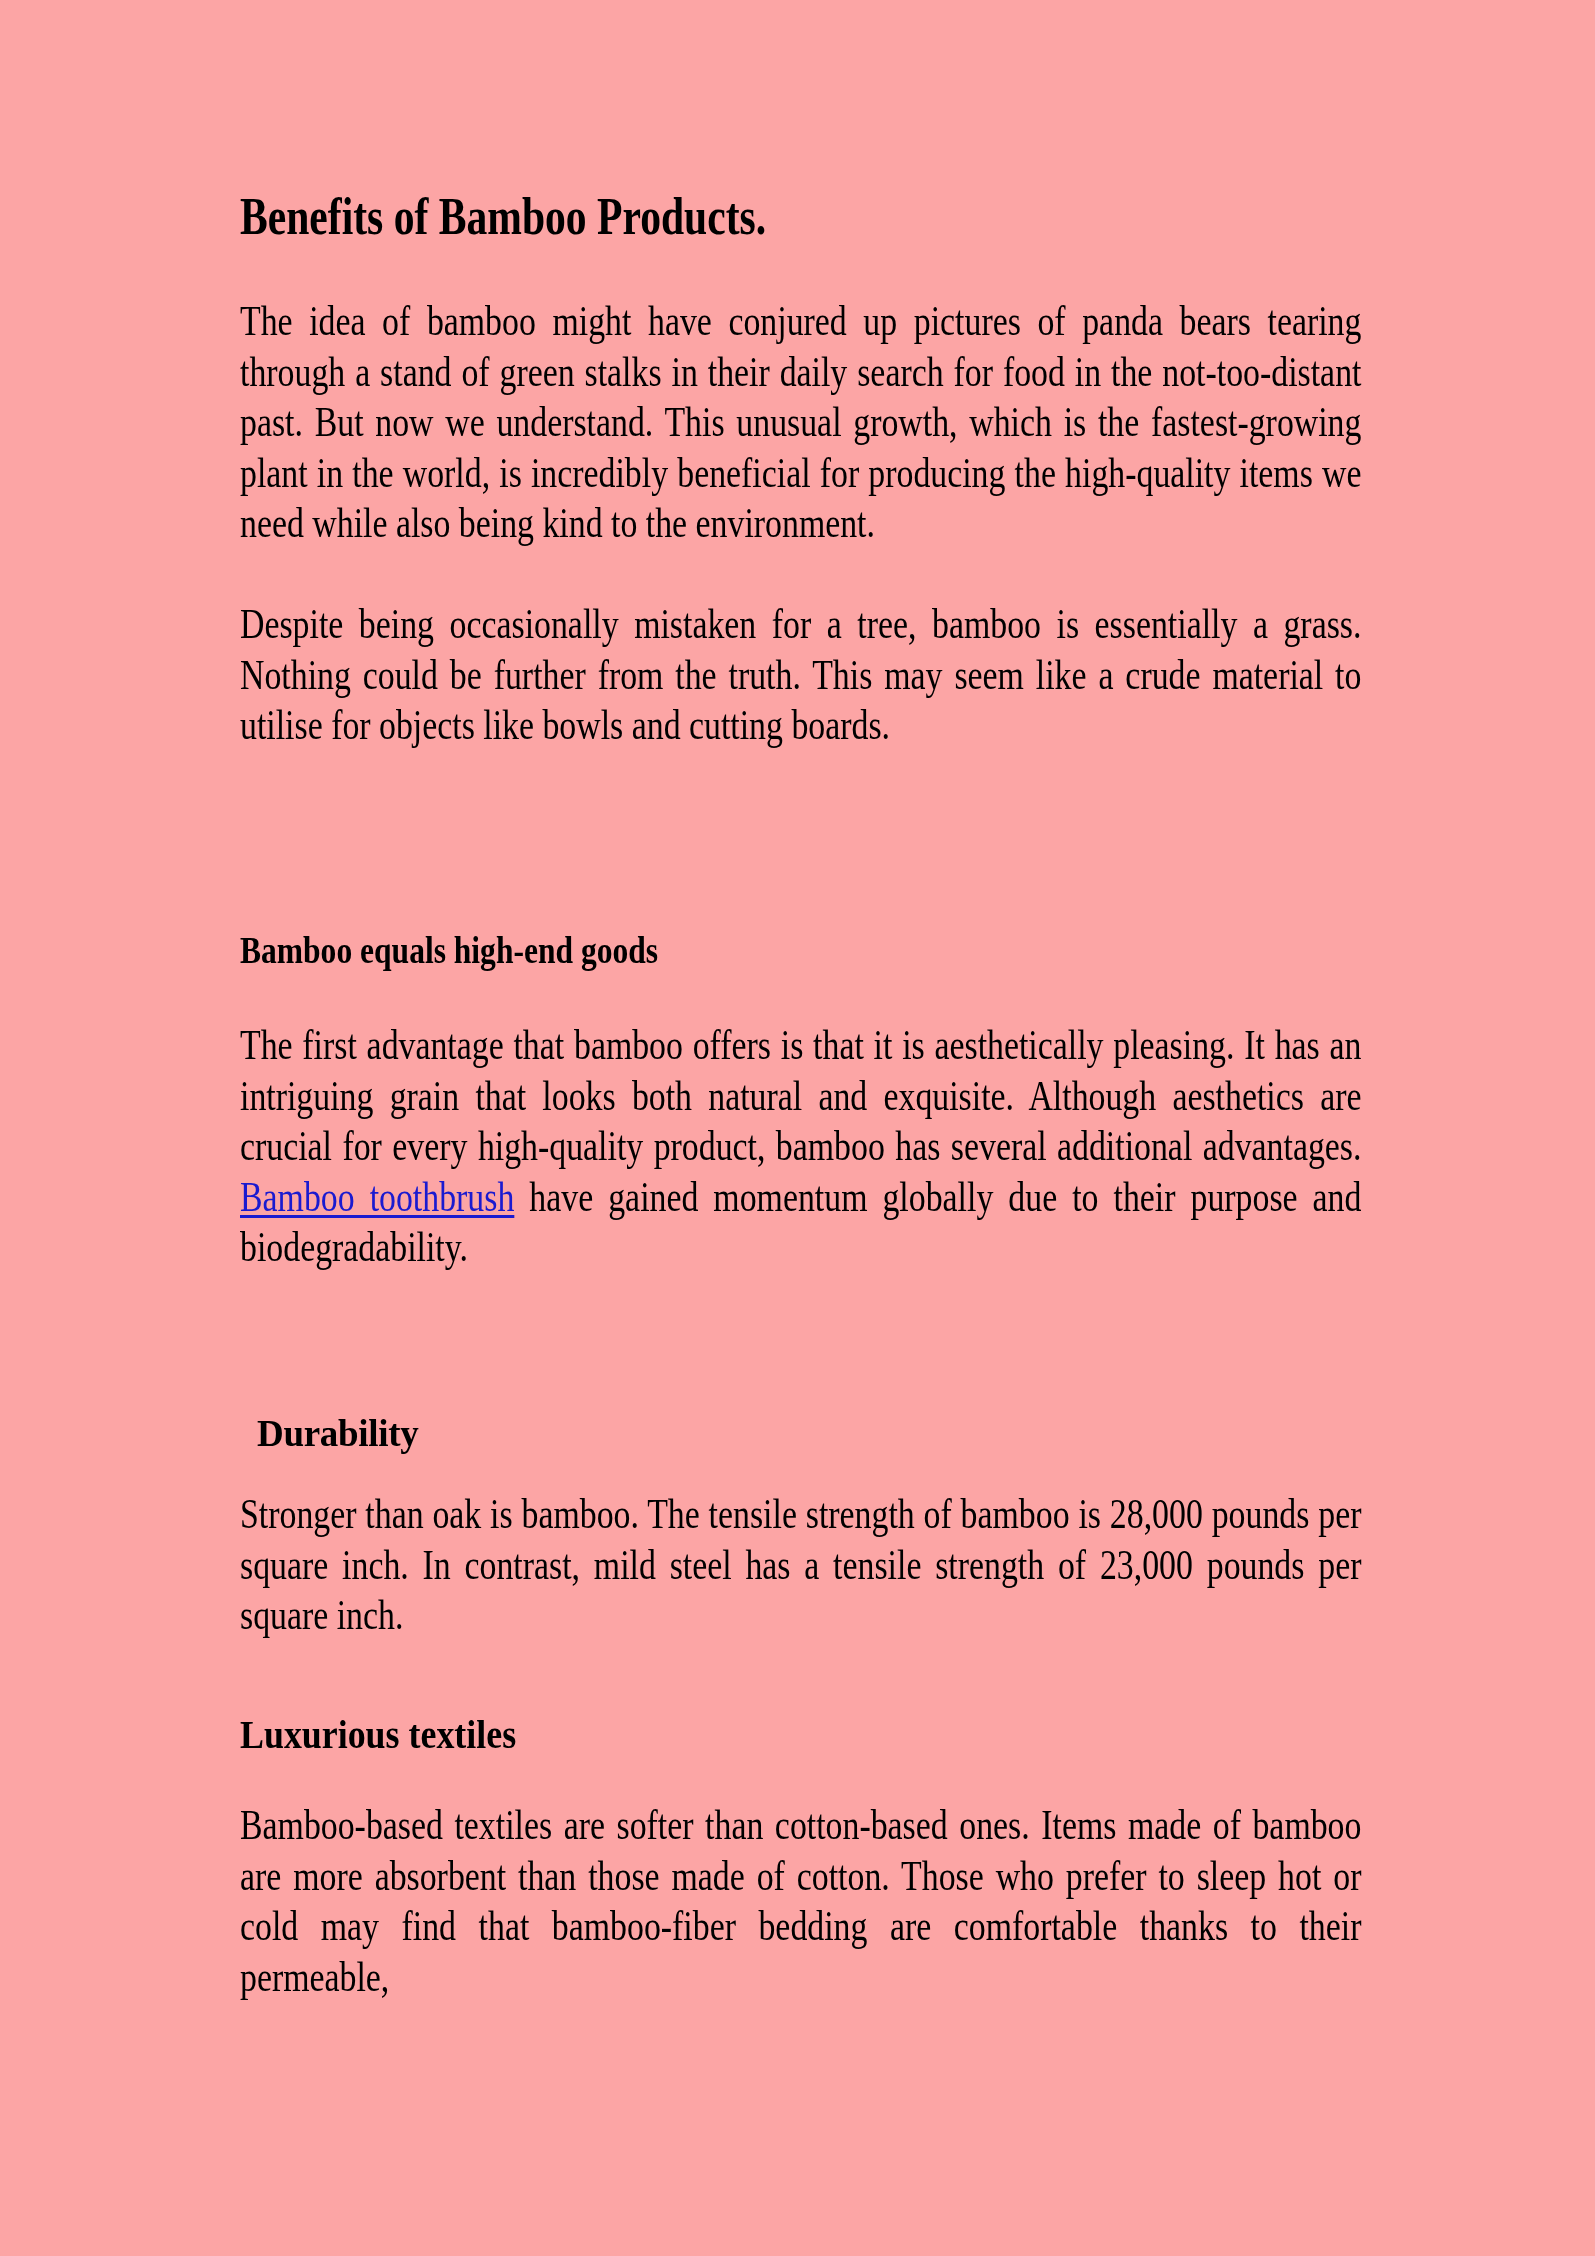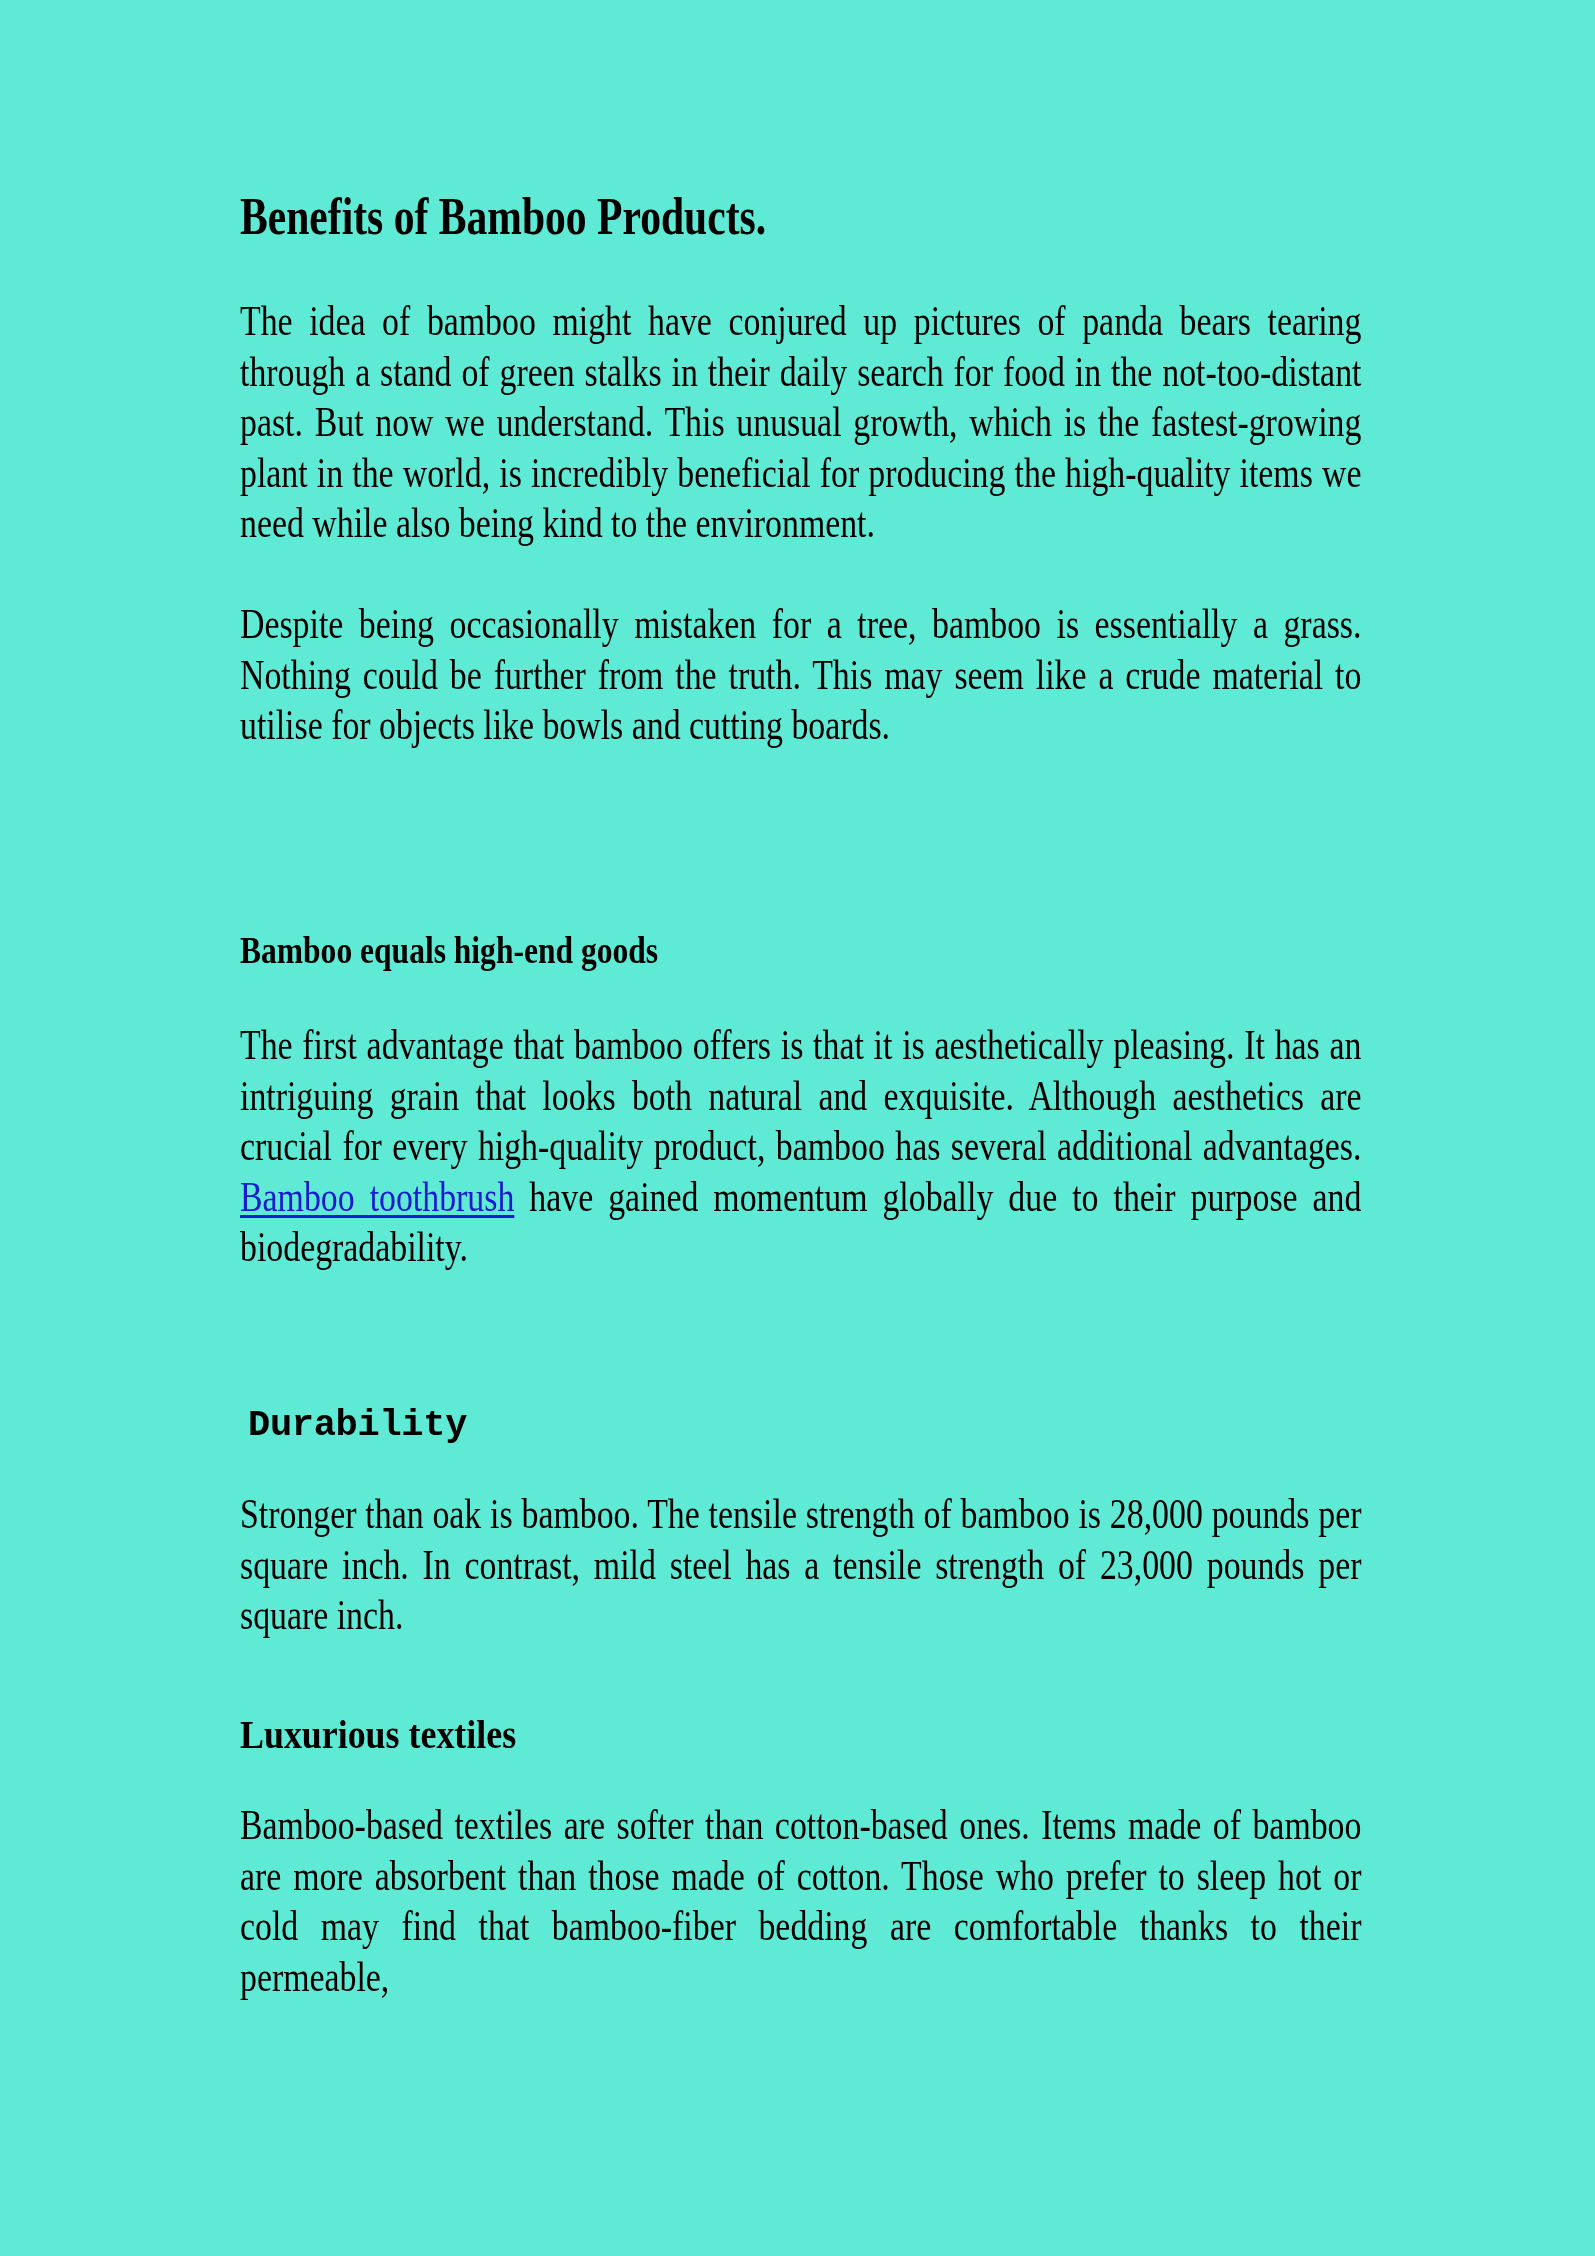--- a/index.html
+++ b/index.html
@@ -11,21 +11,21 @@
 
   body {
     font-family: "Liberation Serif", "DejaVu Serif", serif;
     color: #000000;
   }
 
   .page {
     position: relative;
     width: 1595px;
     height: 2256px;
-    background: #5eead4;
+    background: #fca5a5;
     overflow: hidden;
     box-sizing: border-box;
   }
 
   
   .content {
     position: absolute;
     left: 240px;
     top: 0;
     width: 1122px;
@@ -84,25 +84,25 @@
     font-size: 39px;
     line-height: 46px;
     margin: 0;
     padding: 0;
     white-space: nowrap;
     transform: scaleX(0.92);
     transform-origin: left top;
   }
 
   .head-sans {
-    font-family: Liberation Mono, monospace;
+    font-family: Liberation Serif, serif;
     font-weight: bold;
     font-size: 37px;
     line-height: 46px;
-    margin: 8px;
+    margin: 17px;
     padding: 0;
     white-space: nowrap;
     letter-spacing: -0.3px;
     transform-origin: left top;
   }
 
   
   .doclink {
     color: #1a1ad0;
     text-decoration: underline;

